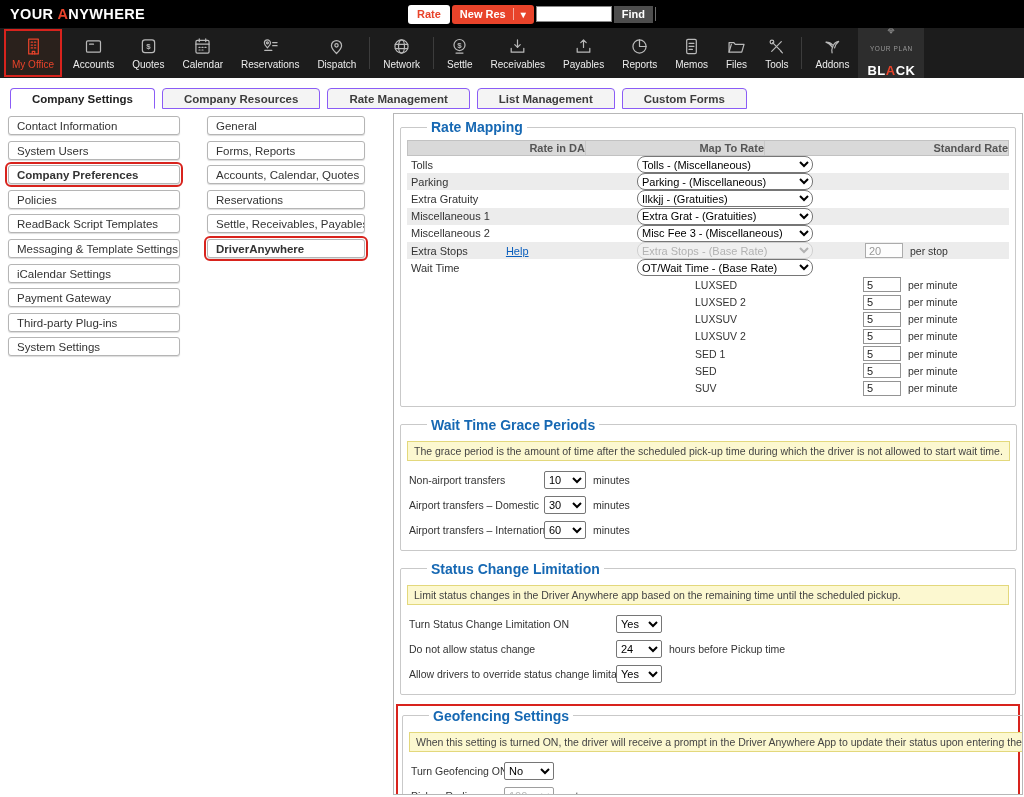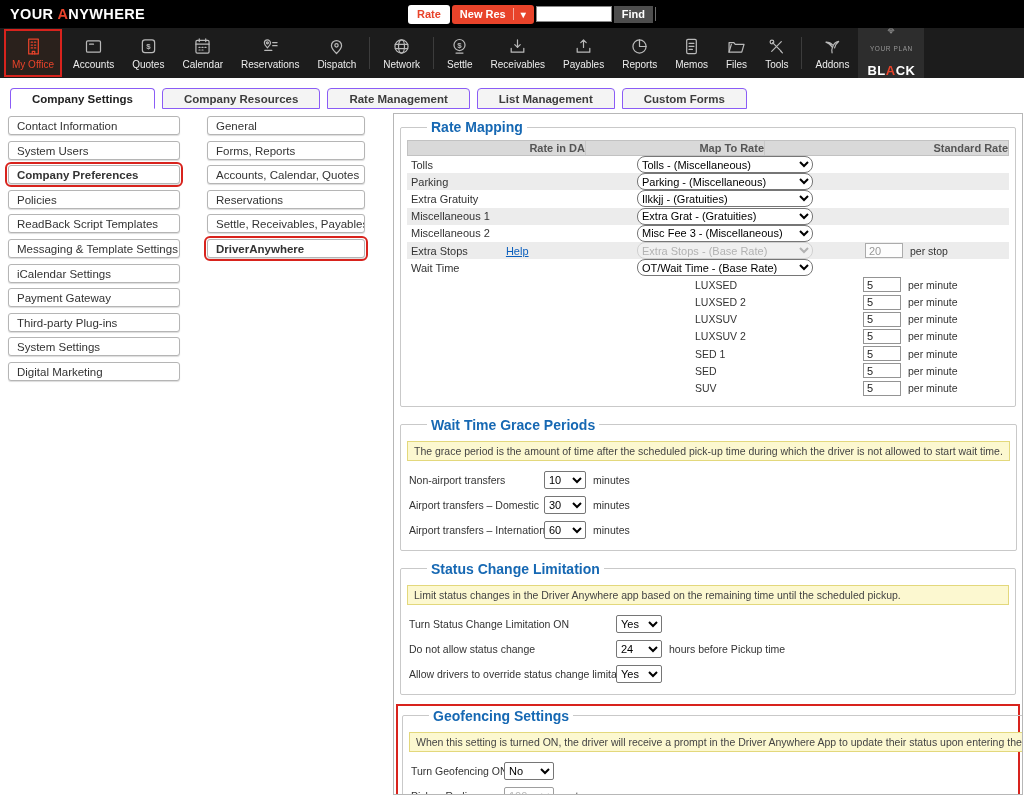--- a/index.html
+++ b/index.html
@@ -243,21 +243,20 @@
   <div class="sb-item">Contact Information</div>
   <div class="sb-item">System Users</div>
   <div class="sb-item annotated">Company Preferences</div>
   <div class="sb-item">Policies</div>
   <div class="sb-item">ReadBack Script Templates</div>
   <div class="sb-item">Messaging &amp; Template Settings</div>
   <div class="sb-item">iCalendar Settings</div>
   <div class="sb-item">Payment Gateway</div>
   <div class="sb-item">Third-party Plug-ins</div>
   <div class="sb-item">System Settings</div>
-  <div class="sb-item">Digital Marketing</div>
 </div>
 
 <div class="sidebar sb2">
   <div class="sb-item">General</div>
   <div class="sb-item">Forms, Reports</div>
   <div class="sb-item">Accounts, Calendar, Quotes</div>
   <div class="sb-item">Reservations</div>
   <div class="sb-item">Settle, Receivables, Payables</div>
   <div class="sb-item annotated">DriverAnywhere</div>
 </div>

